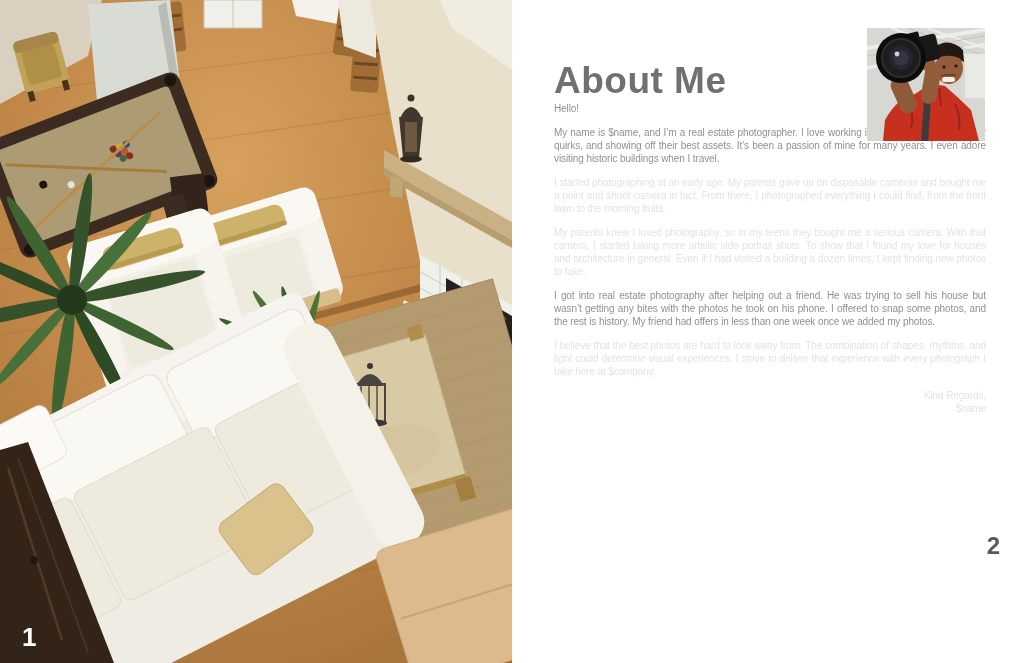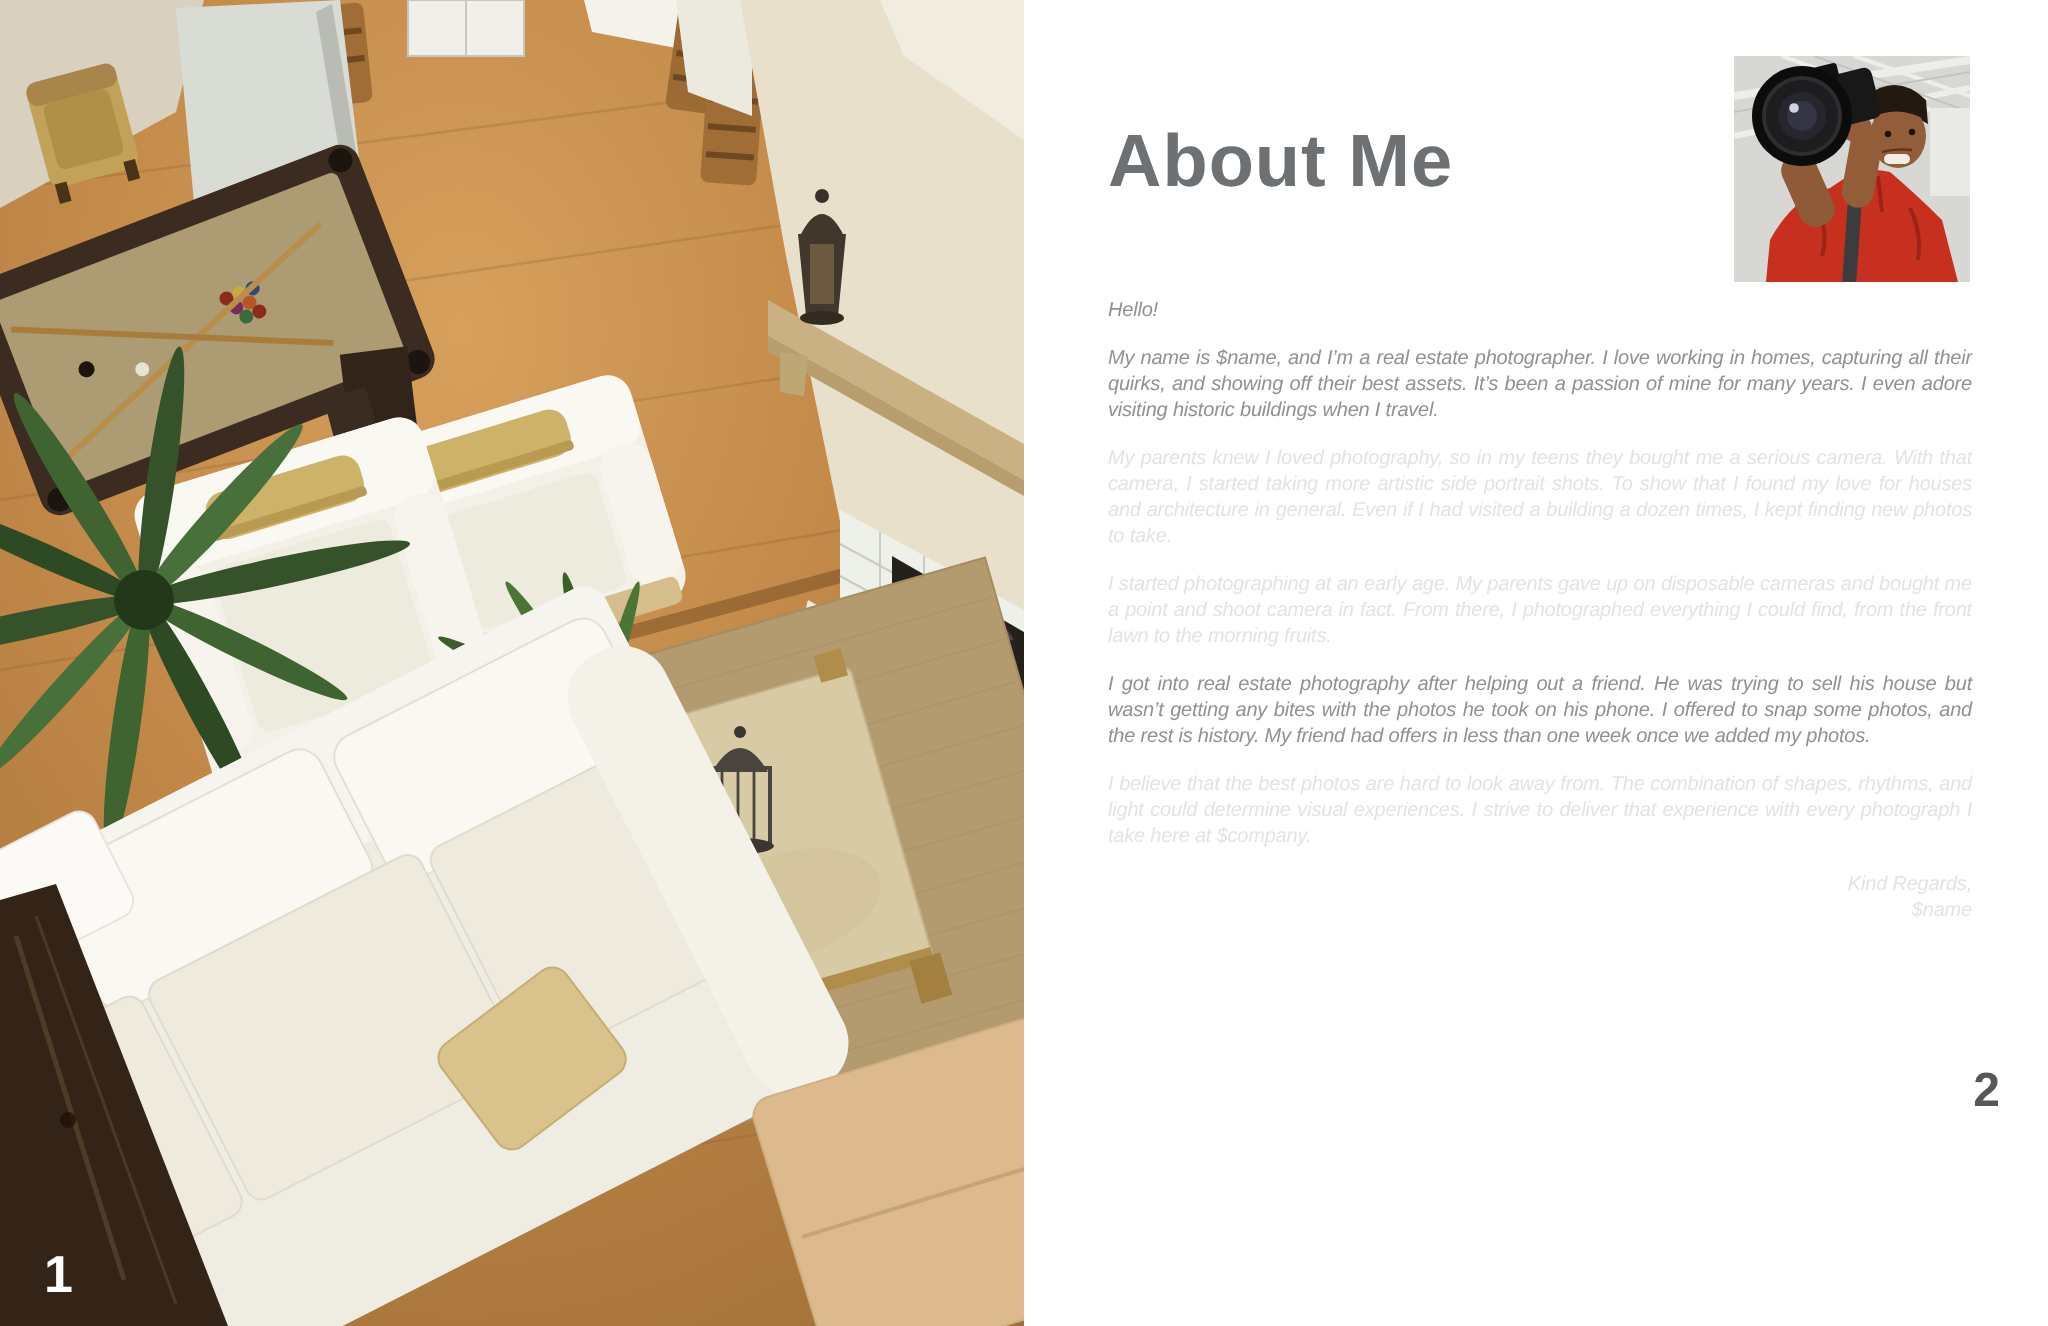--- a/index.html
+++ b/index.html
@@ -18,22 +18,22 @@
     padding:60px 38px 0 42px;background:#ffffff;
   }
   .title{
     margin:0;font-size:37px;font-weight:bold;color:#6d7173;letter-spacing:.5px;
   }
   .profile{
     position:absolute;top:28px;right:39px;width:118px;height:113px;overflow:hidden;
   }
   .profile svg{display:block;width:118px;height:113px;}
   .body-text{
-    margin-top:47px;width:432px;color:#8d9293;font-size:10px;line-height:13px;
-    text-align:justify;letter-spacing:-0.1px;font-style:italic;
+    width:432px;color:#8d9293;font-size:10px;line-height:13px;
+    text-align:justify;letter-spacing:-0.1px;
   }
   .body-text p{margin:0 0 11px 0;}
   .body-text p.faded{color:#e2e3e3;}
   .signoff{margin-top:16px;text-align:right;}
   .page-num-right{
     position:absolute;right:24px;bottom:12px;color:#57585a;
     font-size:24px;font-weight:bold;
   }
 </style>
 </head>
@@ -356,22 +356,22 @@
           <circle cx="34" cy="30" r="12" fill="#26262e"></circle>
           <circle cx="34" cy="30" r="7.5" fill="#343445"></circle>
           <circle cx="30" cy="26" r="2.4" fill="#cfd2da"></circle>
         </g>
       </svg>
     </div>
 
     <div class="body-text">
       <p>Hello!</p>
       <p>My name is $name, and I’m a real estate photographer. I love working in homes, capturing all their quirks, and showing off their best assets. It’s been a passion of mine for many years. I even adore visiting historic buildings when I travel.</p>
+      <p class="faded">I started photographing at an early age. My parents gave up on disposable cameras and bought me a point and shoot camera in fact. From there, I photographed everything I could find, from the front lawn to the morning fruits.</p>
       <p class="faded">My parents knew I loved photography, so in my teens they bought me a serious camera. With that camera, I started taking more artistic side portrait shots. To show that I found my love for houses and architecture in general. Even if I had visited a building a dozen times, I kept finding new photos to take.</p>
-      <p class="faded">I started photographing at an early age. My parents gave up on disposable cameras and bought me a point and shoot camera in fact. From there, I photographed everything I could find, from the front lawn to the morning fruits.</p>
       <p>I got into real estate photography after helping out a friend. He was trying to sell his house but wasn’t getting any bites with the photos he took on his phone. I offered to snap some photos, and the rest is history. My friend had offers in less than one week once we added my photos.</p>
       <p class="faded">I believe that the best photos are hard to look away from. The combination of shapes, rhythms, and light could determine visual experiences. I strive to deliver that experience with every photograph I take here at $company.</p>
       <p class="faded signoff">
         <span>Kind Regards,</span><br>
         <span>$name</span>
       </p>
     </div>
 
     <div class="page-num-right">2</div>
   </div>

